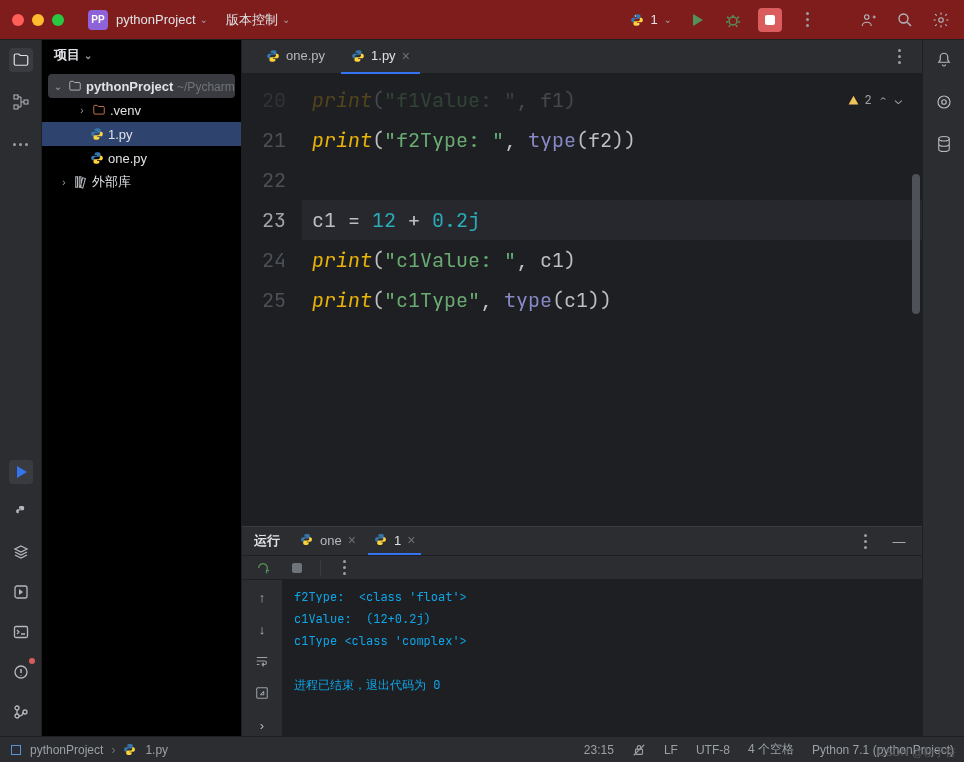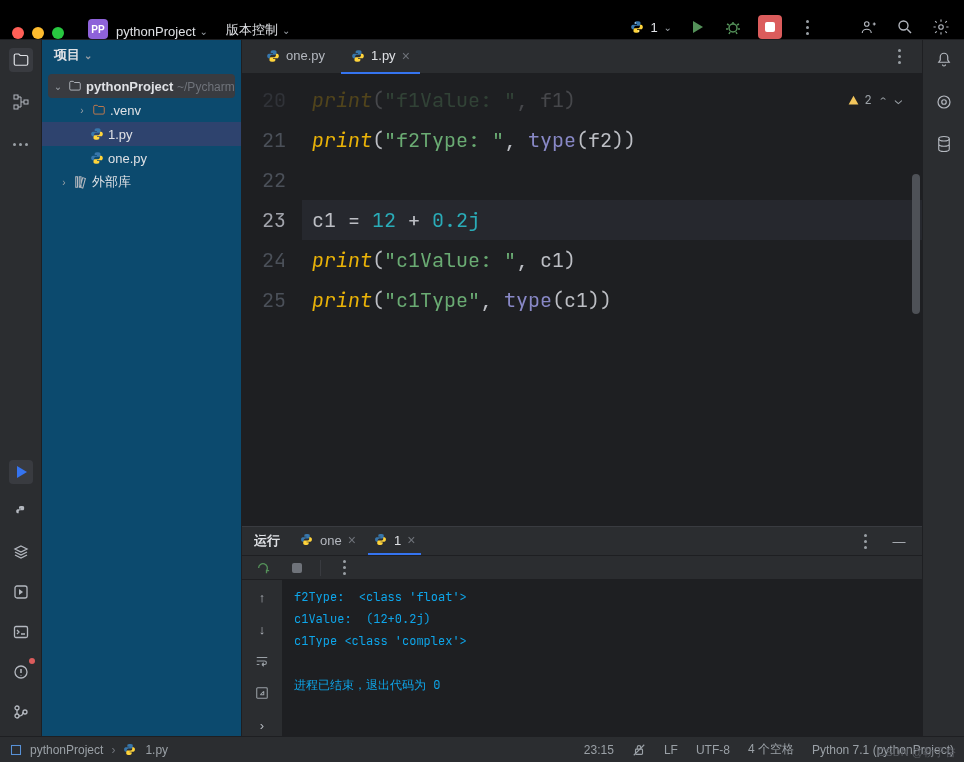--- a/index.html
+++ b/index.html
@@ -1,38 +1,38 @@
 <!DOCTYPE html>
 <html><head>
 <meta charset="utf-8">
 <style>
 * { margin: 0; padding: 0; box-sizing: border-box; }
 body { width: 964px; height: 762px; font-family: -apple-system, "Segoe UI", sans-serif; background: #1e1f22; color: #dfe1e5; overflow: hidden; font-size: 13px; }
-.titlebar { height: 40px; background: #000000; display: flex; align-items: flex-end; padding: 0 12px; border-bottom: 1px solid #1e1f22; }
+.titlebar { height: 40px; background: #7f1d1d; display: flex; align-items: center; padding: 0 12px; border-bottom: 1px solid #1e1f22; }
 .traffic-lights { display: flex; gap: 8px; margin-right: 24px; }
 .tl { width: 12px; height: 12px; border-radius: 50%; }
 .tl.red { background: #ff5f57; }
 .tl.yellow { background: #febc2e; }
 .tl.green { background: #28c840; }
 .pp-badge { width: 20px; height: 20px; background: #8e62d9; border-radius: 4px; display: flex; align-items: center; justify-content: center; font-size: 10px; font-weight: bold; color: #fff; margin-right: 8px; }
 .title-proj { font-size: 13px; color: #dfe1e5; display: flex; align-items: center; gap: 4px; cursor: pointer; }
 .chev { font-size: 10px; color: #9aa0a6; }
 .vc { margin-left: 18px; font-size: 13px; color: #dfe1e5; display: flex; align-items: center; gap: 4px; }
 .tb-right { margin-left: auto; display: flex; align-items: center; gap: 14px; }
 .run-config { display: flex; align-items: center; gap: 6px; font-size: 13px; color: #dfe1e5; }
 .icon-btn { width: 22px; height: 22px; display: flex; align-items: center; justify-content: center; cursor: pointer; color: #b4b8bf; }
 .stop-btn { width: 24px; height: 24px; background: #db5c5c; border-radius: 4px; display: flex; align-items: center; justify-content: center; }
 .stop-sq { width: 10px; height: 10px; background: #fff; border-radius: 2px; }
 .main-area { display: flex; height: calc(100% - 40px - 26px); }
 .left-rail { width: 42px; background: #2b2d30; display: flex; flex-direction: column; align-items: center; padding-top: 8px; gap: 18px; border-right: 1px solid #1e1f22; }
 .rail-icon { width: 24px; height: 24px; display: flex; align-items: center; justify-content: center; cursor: pointer; color: #b4b8bf; border-radius: 4px; }
 .rail-icon.active { background: #393b40; color: #dfe1e5; }
 .rail-icon.play { color: #549159; }
 .rail-bottom { margin-top: auto; display: flex; flex-direction: column; align-items: center; gap: 16px; padding-bottom: 12px; }
-.project-panel { width: 200px; background: #0c4a6e; border-right: 1px solid #1e1f22; display: flex; flex-direction: column; }
+.project-panel { width: 200px; background: #000000; border-right: 1px solid #1e1f22; display: flex; flex-direction: column; }
 .panel-header { height: 30px; display: flex; align-items: center; padding: 0 12px; font-size: 13px; font-weight: 600; gap: 4px; }
 .tree { padding: 4px 0; font-size: 13px; }
 .tree-row { display: flex; align-items: center; height: 24px; padding-left: 8px; cursor: pointer; gap: 4px; }
 .tree-row.selected { background: #2e436e; }
 .tree-row.highlight { background: #393b40; border-radius: 4px; margin: 0 6px; padding-left: 4px; }
 .tree-arrow { width: 12px; font-size: 10px; color: #9aa0a6; text-align: center; }
 .folder-orange { color: #c97b4a; }
 .py-icon { display: inline-flex; width: 14px; height: 14px; }
 .tree-label { white-space: nowrap; overflow: hidden; }
 .tree-path { color: #6f737a; font-size: 12px; }

